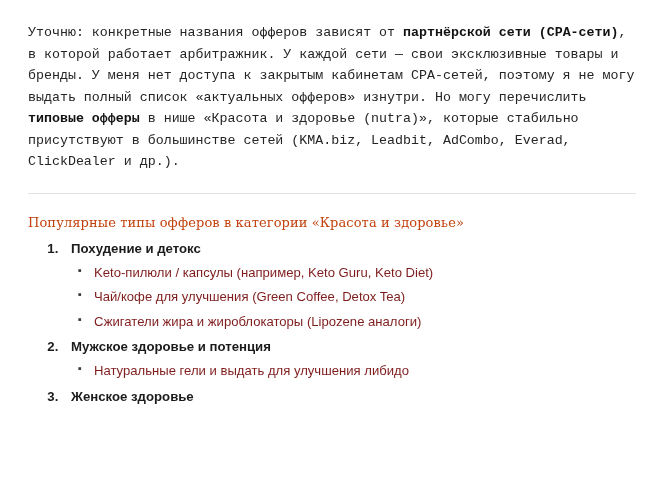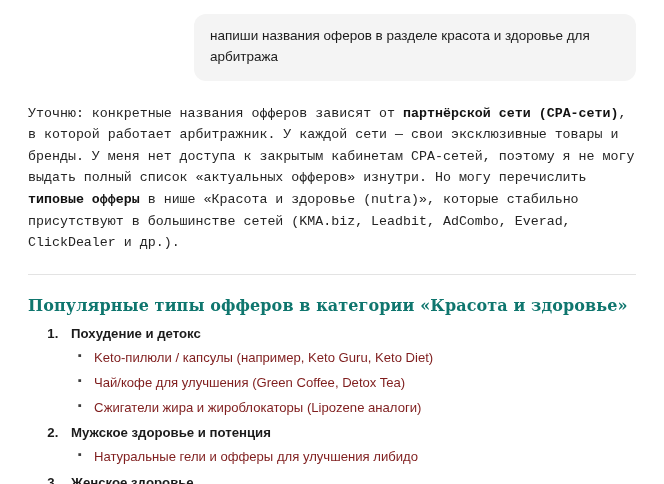--- a/index.html
+++ b/index.html
@@ -51,23 +51,23 @@
     font-weight: bold;
     color: #111111;
   }
   .divider {
     border: 0;
     border-top: 1px solid #e3e3e3;
     margin: 20px 0 0 0;
   }
   h2.section-title {
     font-family: "DejaVu Serif", "Liberation Serif", serif;
-    font-size: 16px;
-    font-weight: bold;
-    color: #0f766e;
+    font-size: 13px;
+    font-weight: normal;
+    color: #c2410c;
     margin: 18px 0 6px 0;
     letter-spacing: .1px;
   }
   ol.outline {
     margin: 6px 0 0 0;
     padding-left: 34px;
     font-size: 13.2px;
     line-height: 1.5;
   }
   ol.outline > li {
@@ -100,44 +100,41 @@
     top: -1px;
     color: #3a3a3a;
     font-size: 11px;
   }
 </style>
 </head>
 <body>
 
 <div class="page">
 
-  <div class="user-row">
-    <div class="user-bubble">напиши названия оферов в разделе красота и здоровье для арбитража</div>
-  </div>
 
   <div class="assistant">
     <p><span>Уточню: конкретные названия офферов зависят от </span><b>партнёрской сети (CPA-сети)</b><span>, в которой работает арбитражник. У каждой сети — свои эксклюзивные товары и бренды. У меня нет доступа к закрытым кабинетам CPA-сетей, поэтому я не могу выдать полный список «актуальных офферов» изнутри. Но могу перечислить </span><b>типовые офферы</b><span> в нише «Красота и здоровье (nutra)», которые стабильно присутствуют в большинстве сетей (KMA.biz, Leadbit, AdCombo, Everad, ClickDealer и др.).</span></p>
 
     <hr class="divider">
 
     <h2 class="section-title">Популярные типы офферов в категории «Красота и здоровье»</h2>
 
     <ol class="outline">
       <li>
         <span class="li-label">Похудение и детокс</span>
         <ul class="sub">
           <li>Keto-пилюли / капсулы (например, Keto Guru, Keto Diet)</li>
           <li>Чай/кофе для улучшения (Green Coffee, Detox Tea)</li>
           <li>Сжигатели жира и жироблокаторы (Lipozene аналоги)</li>
         </ul>
       </li>
       <li>
         <span class="li-label">Мужское здоровье и потенция</span>
         <ul class="sub">
-          <li>Натуральные гели и офферы для улучшения либидо</li>
+          <li>Натуральные гели и выдать для улучшения либидо</li>
         </ul>
       </li>
       <li>
         <span class="li-label">Женское здоровье</span>
       </li>
     </ol>
   </div>
 
 </div>
 

